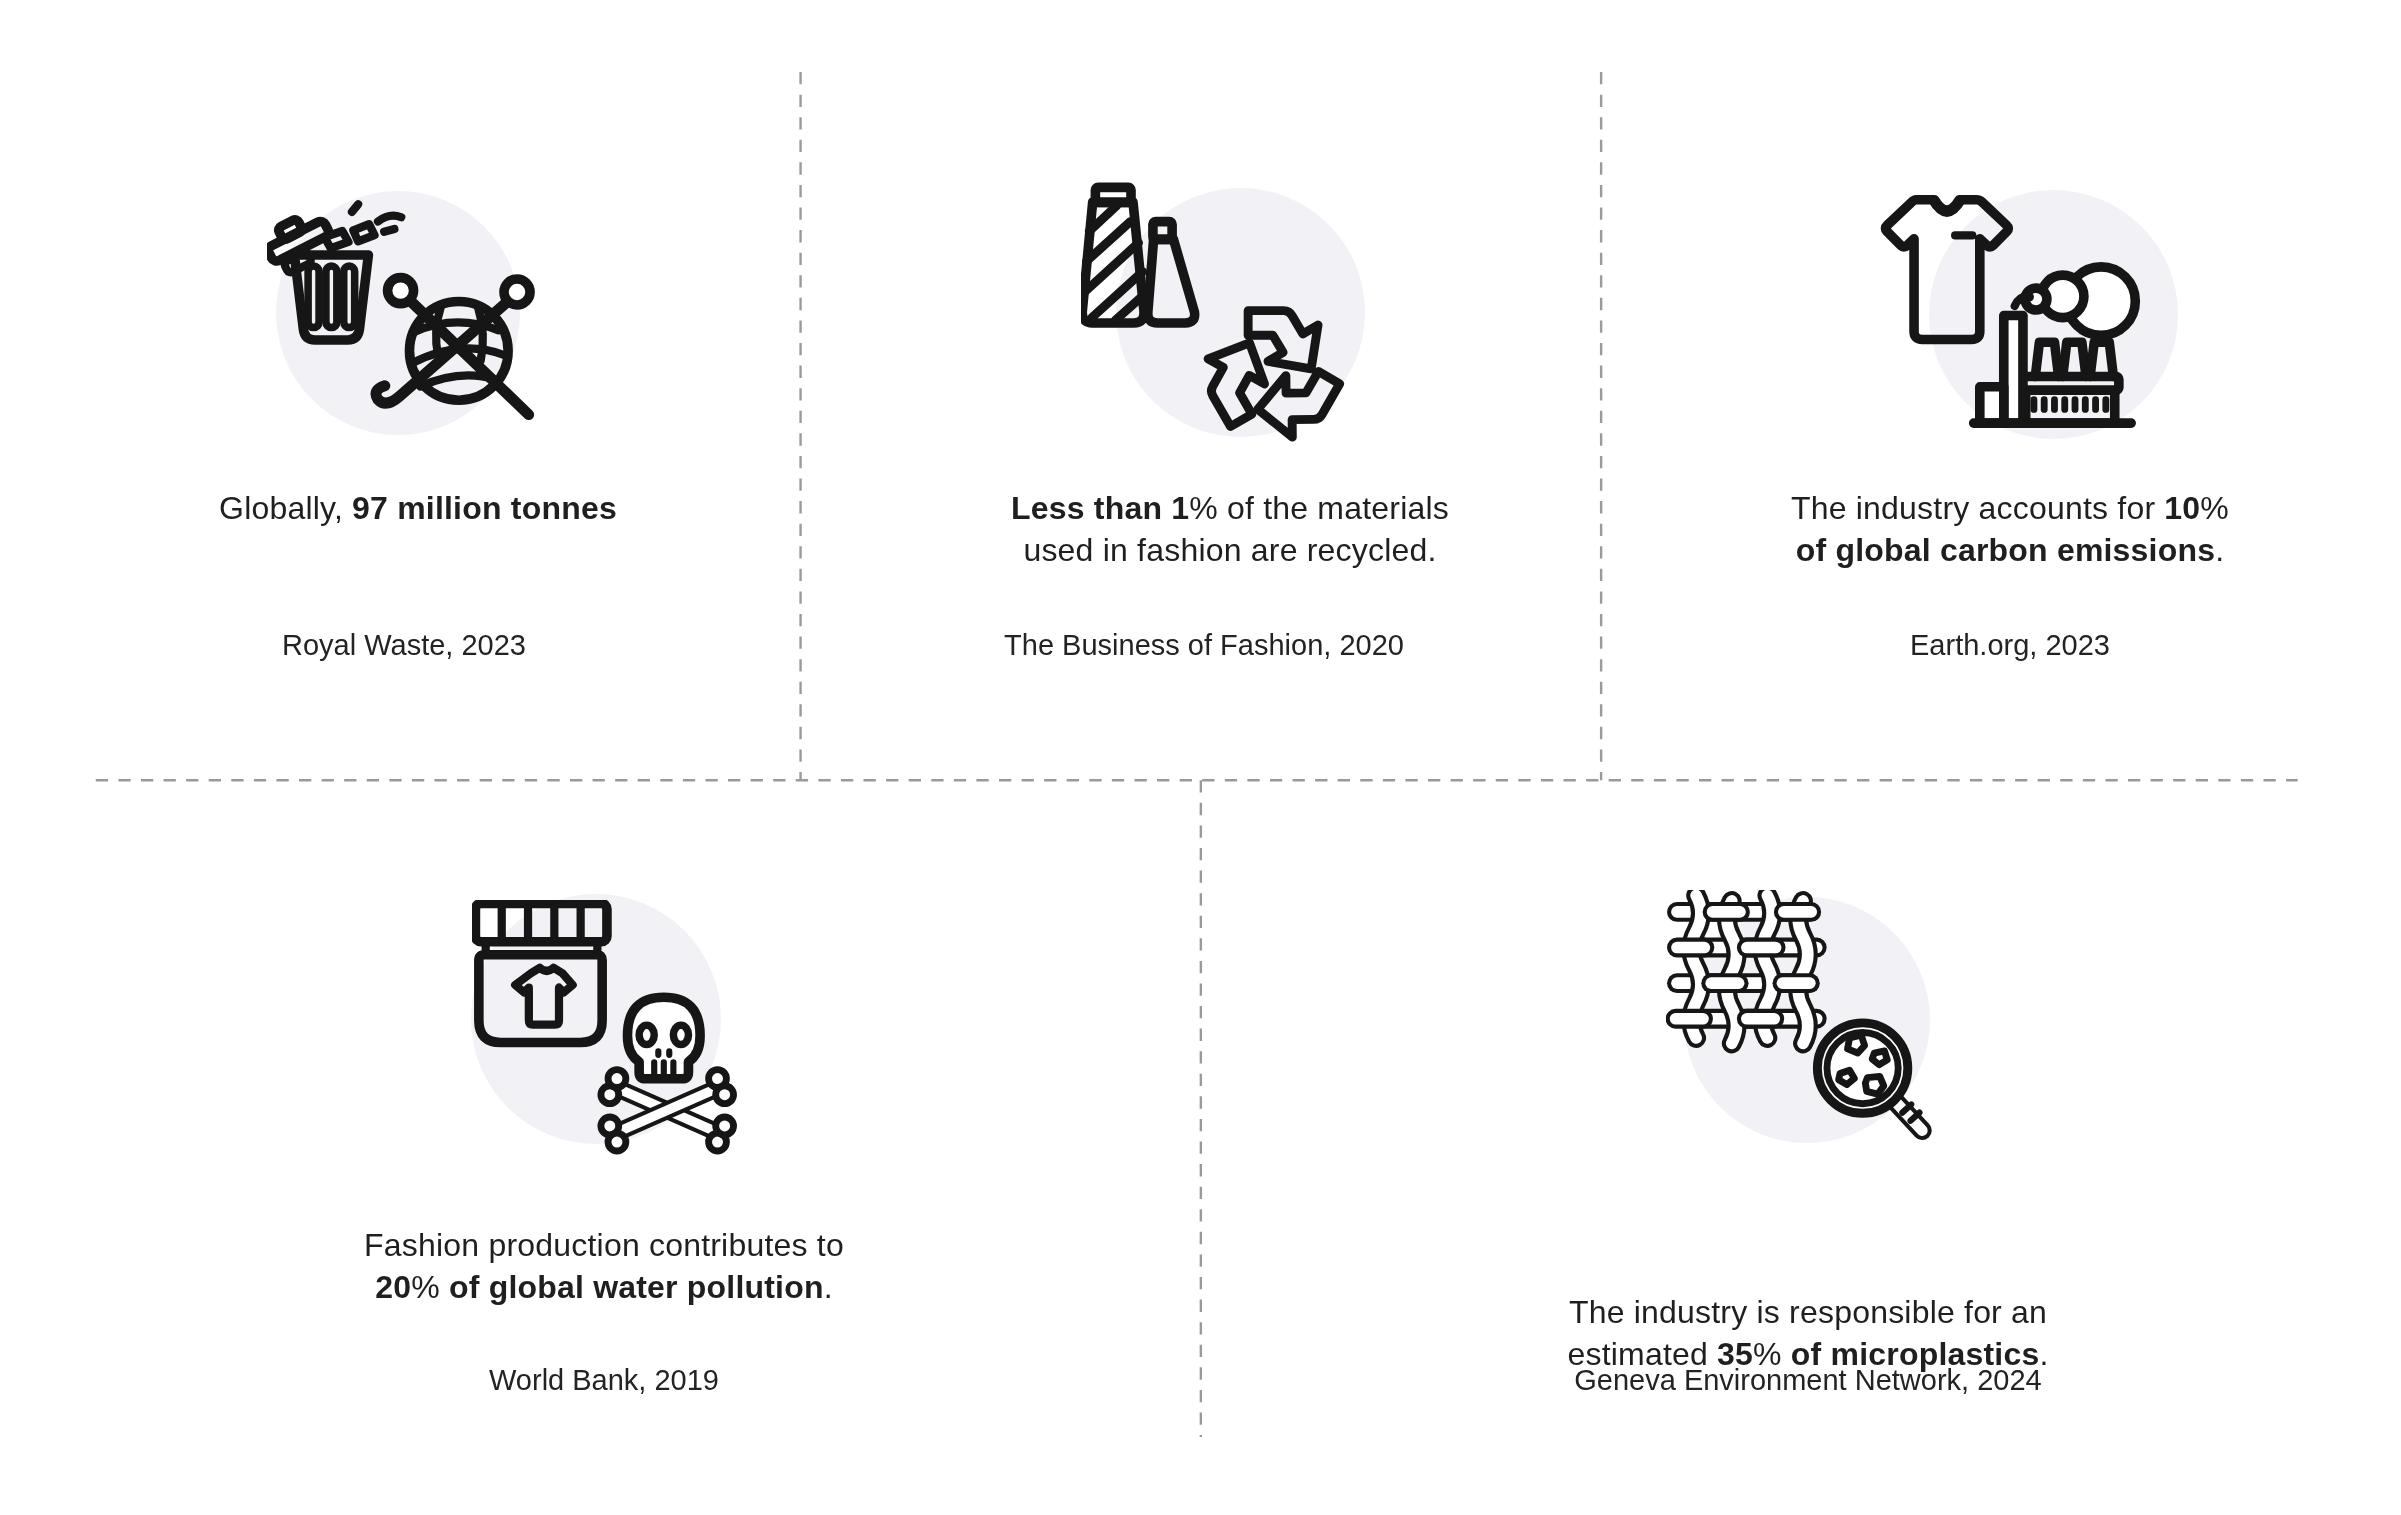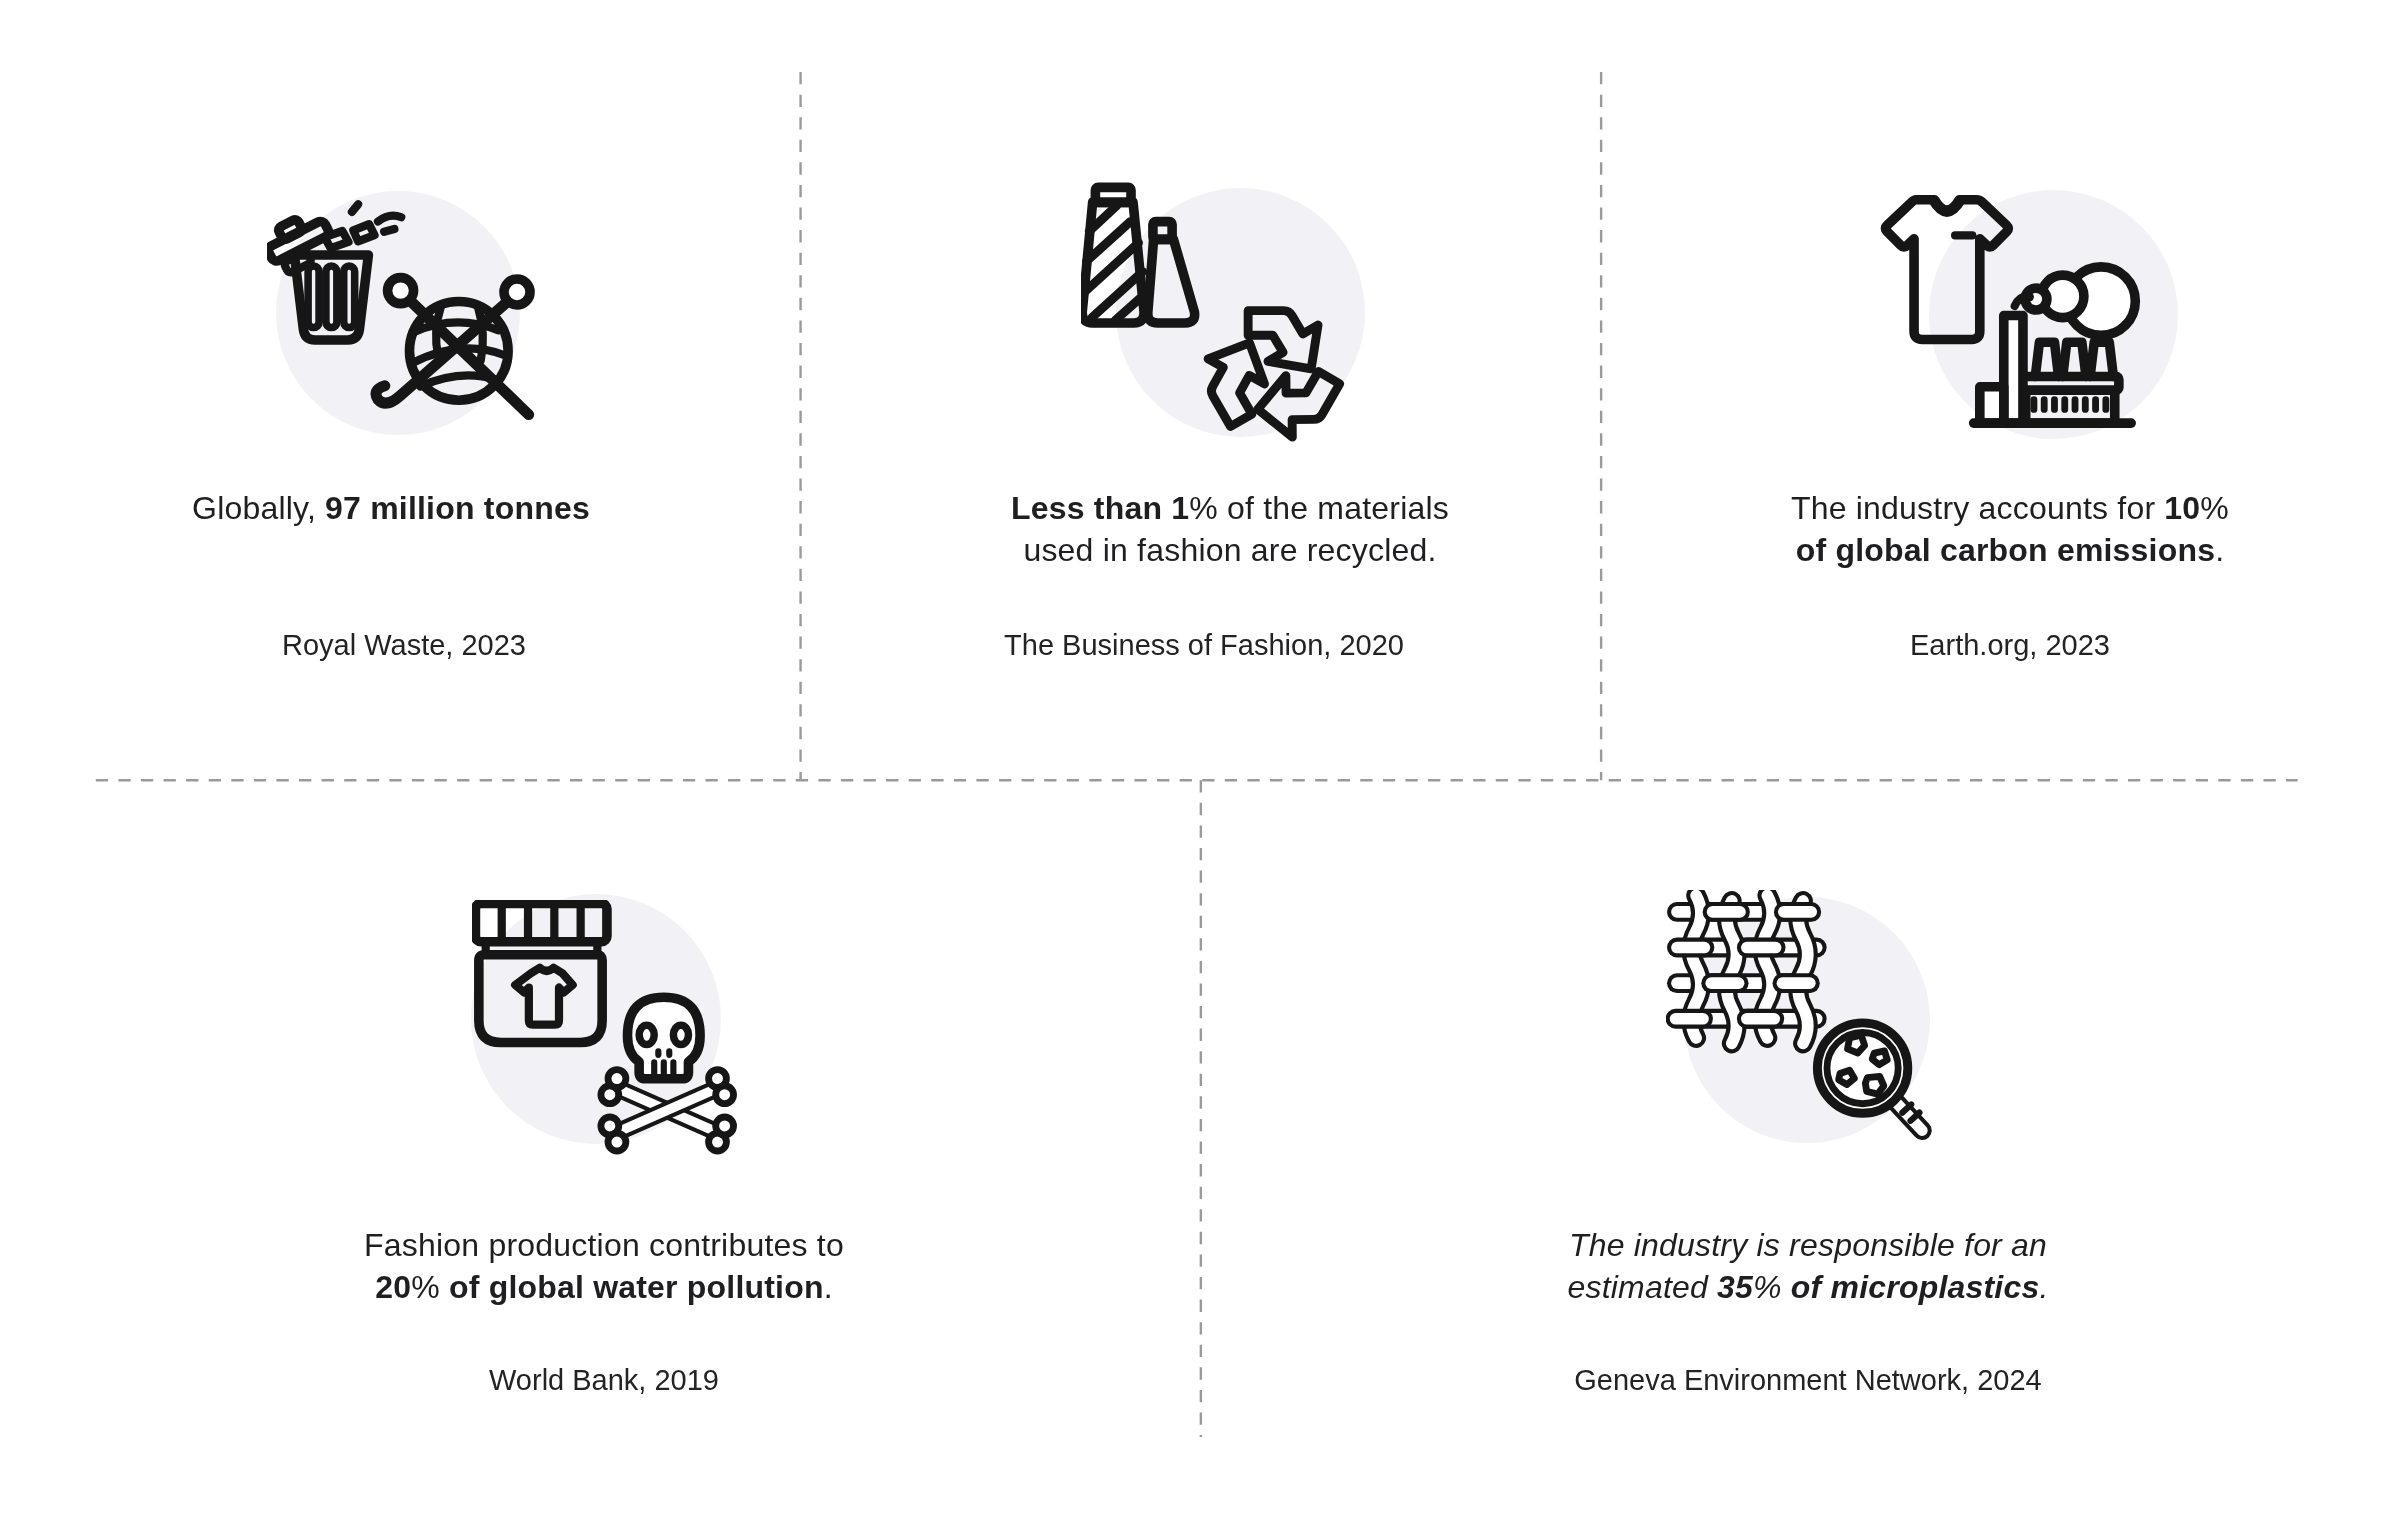--- a/index.html
+++ b/index.html
@@ -59,21 +59,21 @@
         <path d="M106,133 Q141,115 173,127" stroke-width="6"></path>
         <path d="M112,150 Q141,137 167,145" stroke-width="6"></path>
         <path d="M127,91.5 Q121,110 125,128" stroke-width="6"></path>
         <path d="M154,92 Q160,112 156,131" stroke-width="6"></path>
         <path d="M101.5,84.5 L191,170.5" stroke-width="8"></path>
         <path d="M178.5,85.5 L97.5,156.5 Q87,166 81,159.5 Q76.5,152.5 86,149.5" stroke-width="8"></path>
         <circle cx="97.5" cy="80" r="9.5" fill="#fff"></circle>
         <circle cx="182.5" cy="81" r="9.5" fill="#fff"></circle>
       </g>
     </svg>
-    <div class="caption" style="left:49px;top:487px;"><span>Globally, </span><b>97 million tonnes</b><br></div>
+    <div class="caption" style="left:76px;top:487px;"><span>Globally, </span><b>97 million tonnes</b><br></div>
     <div class="source" style="left:62px;top:632px;">Royal Waste, 2023</div>
   </div>
 
   <div class="card">
     <div class="bg-circle" style="left:1116px;top:188px;width:249px;height:249px;"></div>
     <svg class="icon" style="left:1081px;top:175px;" width="274" height="274" viewBox="0 0 200 200" aria-hidden="true">
       <g fill="none" stroke="currentColor" stroke-width="7" stroke-linecap="round" stroke-linejoin="round">
         <rect x="10.5" y="9" width="26" height="11" rx="2"></rect>
         <path d="M8.5,20 L1,99 Q0.2,108 8.5,108 L38.5,108 Q46.8,108 45.9,99 L38,20 Z"></path>
         <path d="M6,41 L26,22.5" stroke-width="6.5"></path>
@@ -204,18 +204,18 @@
           <path d="M172.5,162.5 l6.5,-6 M178.5,168.5 l6.5,-6" stroke-width="4.5"></path>
           <circle cx="143.5" cy="130" r="33" fill="#fff" stroke-width="6.5"></circle>
           <circle cx="143.5" cy="130" r="26" stroke-width="5"></circle>
           <path d="M134,108 l8.5,-2 l2.5,7.5 l-5,5.5 l-7.5,-3 z" stroke-width="5"></path>
           <path d="M152,119 l7.5,-1.5 l2,6.5 l-6,3.5 l-5,-4 z" stroke-width="5"></path>
           <path d="M127,134 l7,-2.5 l3.5,6 l-5.5,4.5 l-6,-3.5 z" stroke-width="5"></path>
           <path d="M147,137 l9,-1 l3,7 l-4.5,6 l-8,-2 l-1,-6 z" stroke-width="5"></path>
         </g>
       </g>
     </svg>
-    <div class="caption" style="left:1466px;top:1224px;font-style:italic;"><span>The industry is responsible for an</span><br><span>estimated </span><b>35</b><span>% </span><b>of microplastics</b><span>.</span></div>
+    <div class="caption" style="left:1466px;top:1291px;"><span>The industry is responsible for an</span><br><span>estimated </span><b>35</b><span>% </span><b>of microplastics</b><span>.</span></div>
     <div class="source" style="left:1466px;top:1367px;">Geneva Environment Network, 2024</div>
   </div>
 
 </div>
 
 
 </body></html>

